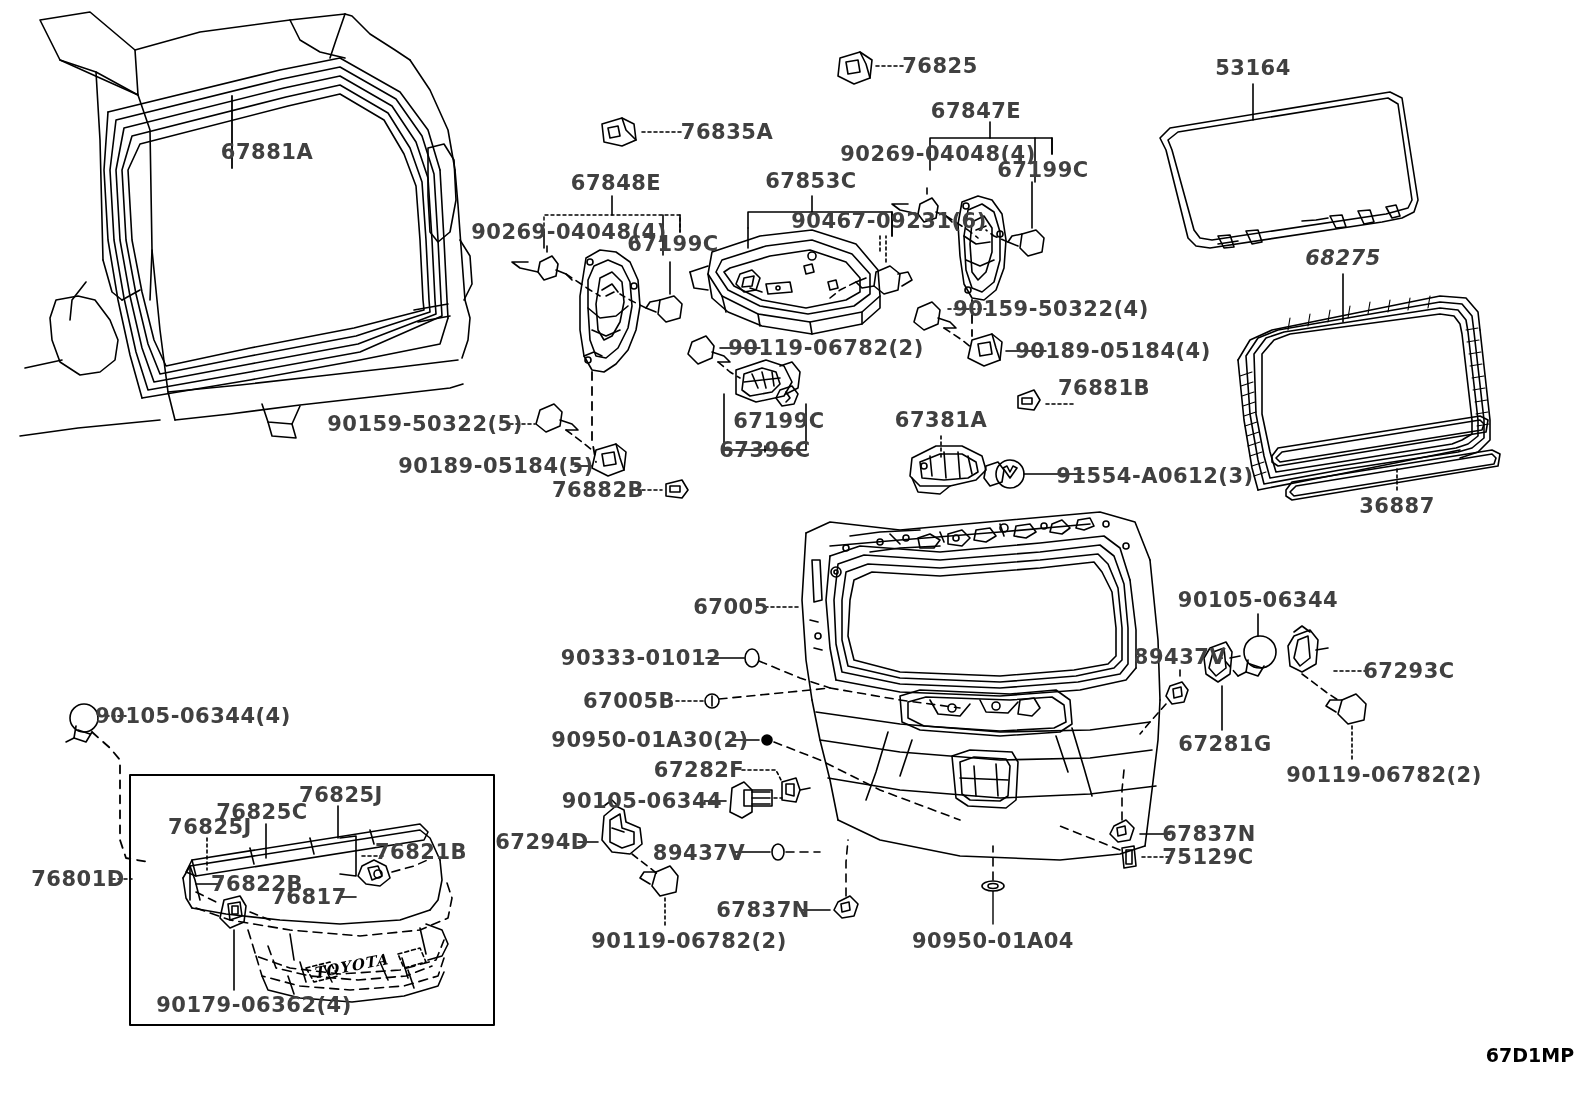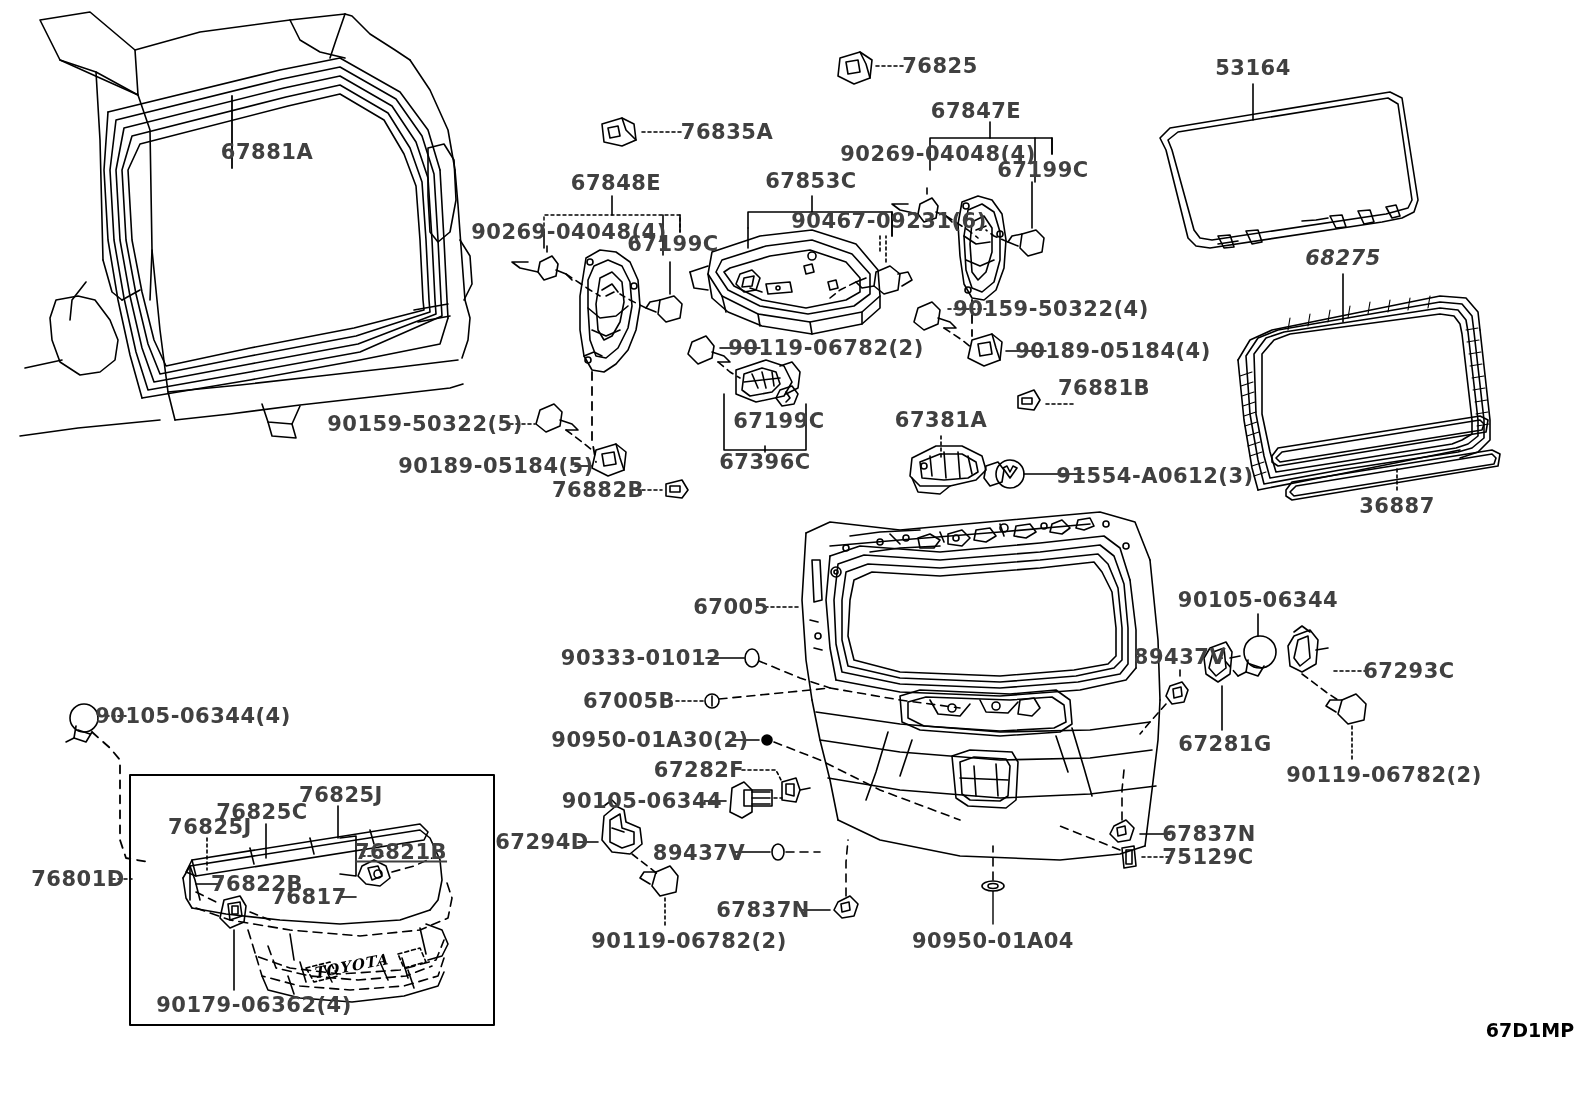--- a/index.html
+++ b/index.html
@@ -547,21 +547,21 @@
 <div class="lbl" style="left:976px;top:111px;">67847E</div>
 <div class="lbl" style="left:938px;top:154px;">90269-04048(4)</div>
 <div class="lbl" style="left:1043px;top:170px;">67199C</div>
 <div class="lbl" style="left:1051px;top:309px;">90159-50322(4)</div>
 <div class="lbl" style="left:1113px;top:351px;">90189-05184(4)</div>
 <div class="lbl" style="left:1253px;top:68px;">53164</div>
 <div class="lbl" style="left:1343px;top:258px;font-style:italic;">68275</div>
 <div class="lbl" style="left:1397px;top:506px;">36887</div>
 <div class="lbl" style="left:826px;top:348px;">90119-06782(2)</div>
 <div class="lbl" style="left:779px;top:421px;">67199C</div>
-<div class="lbl" style="left:765px;top:462px;">67396C</div>
+<div class="lbl" style="left:765px;top:450px;">67396C</div>
 <div class="lbl" style="left:425px;top:424px;">90159-50322(5)</div>
 <div class="lbl" style="left:496px;top:466px;">90189-05184(5)</div>
 <div class="lbl" style="left:598px;top:490px;">76882B</div>
 <div class="lbl" style="left:1104px;top:388px;">76881B</div>
 <div class="lbl" style="left:941px;top:420px;">67381A</div>
 <div class="lbl" style="left:1155px;top:476px;">91554-A0612(3)</div>
 <div class="lbl" style="left:731px;top:607px;">67005</div>
 <div class="lbl" style="left:641px;top:658px;">90333-01012</div>
 <div class="lbl" style="left:629px;top:701px;">67005B</div>
 <div class="lbl" style="left:650px;top:740px;">90950-01A30(2)</div>
@@ -577,20 +577,20 @@
 <div class="lbl" style="left:1409px;top:671px;">67293C</div>
 <div class="lbl" style="left:1225px;top:744px;">67281G</div>
 <div class="lbl" style="left:1384px;top:775px;">90119-06782(2)</div>
 <div class="lbl" style="left:1209px;top:834px;">67837N</div>
 <div class="lbl" style="left:1208px;top:857px;">75129C</div>
 <div class="lbl" style="left:193px;top:716px;">90105-06344(4)</div>
 <div class="lbl" style="left:78px;top:879px;">76801D</div>
 <div class="lbl" style="left:341px;top:795px;">76825J</div>
 <div class="lbl" style="left:262px;top:812px;">76825C</div>
 <div class="lbl" style="left:210px;top:827px;">76825J</div>
-<div class="lbl" style="left:401px;top:852px;text-decoration:underline;">76821B</div>
+<div class="lbl" style="left:421px;top:852px;">76821B</div>
 <div class="lbl" style="left:257px;top:884px;">76822B</div>
 <div class="lbl" style="left:309px;top:897px;">76817</div>
 <div class="lbl" style="left:254px;top:1005px;">90179-06362(4)</div>
 
-<div class="wm" style="left:1530px;top:1030px;">67D1MP</div>
+<div class="wm" style="left:1530px;top:1055px;">67D1MP</div>
 
 </div>
 
 </body></html>

